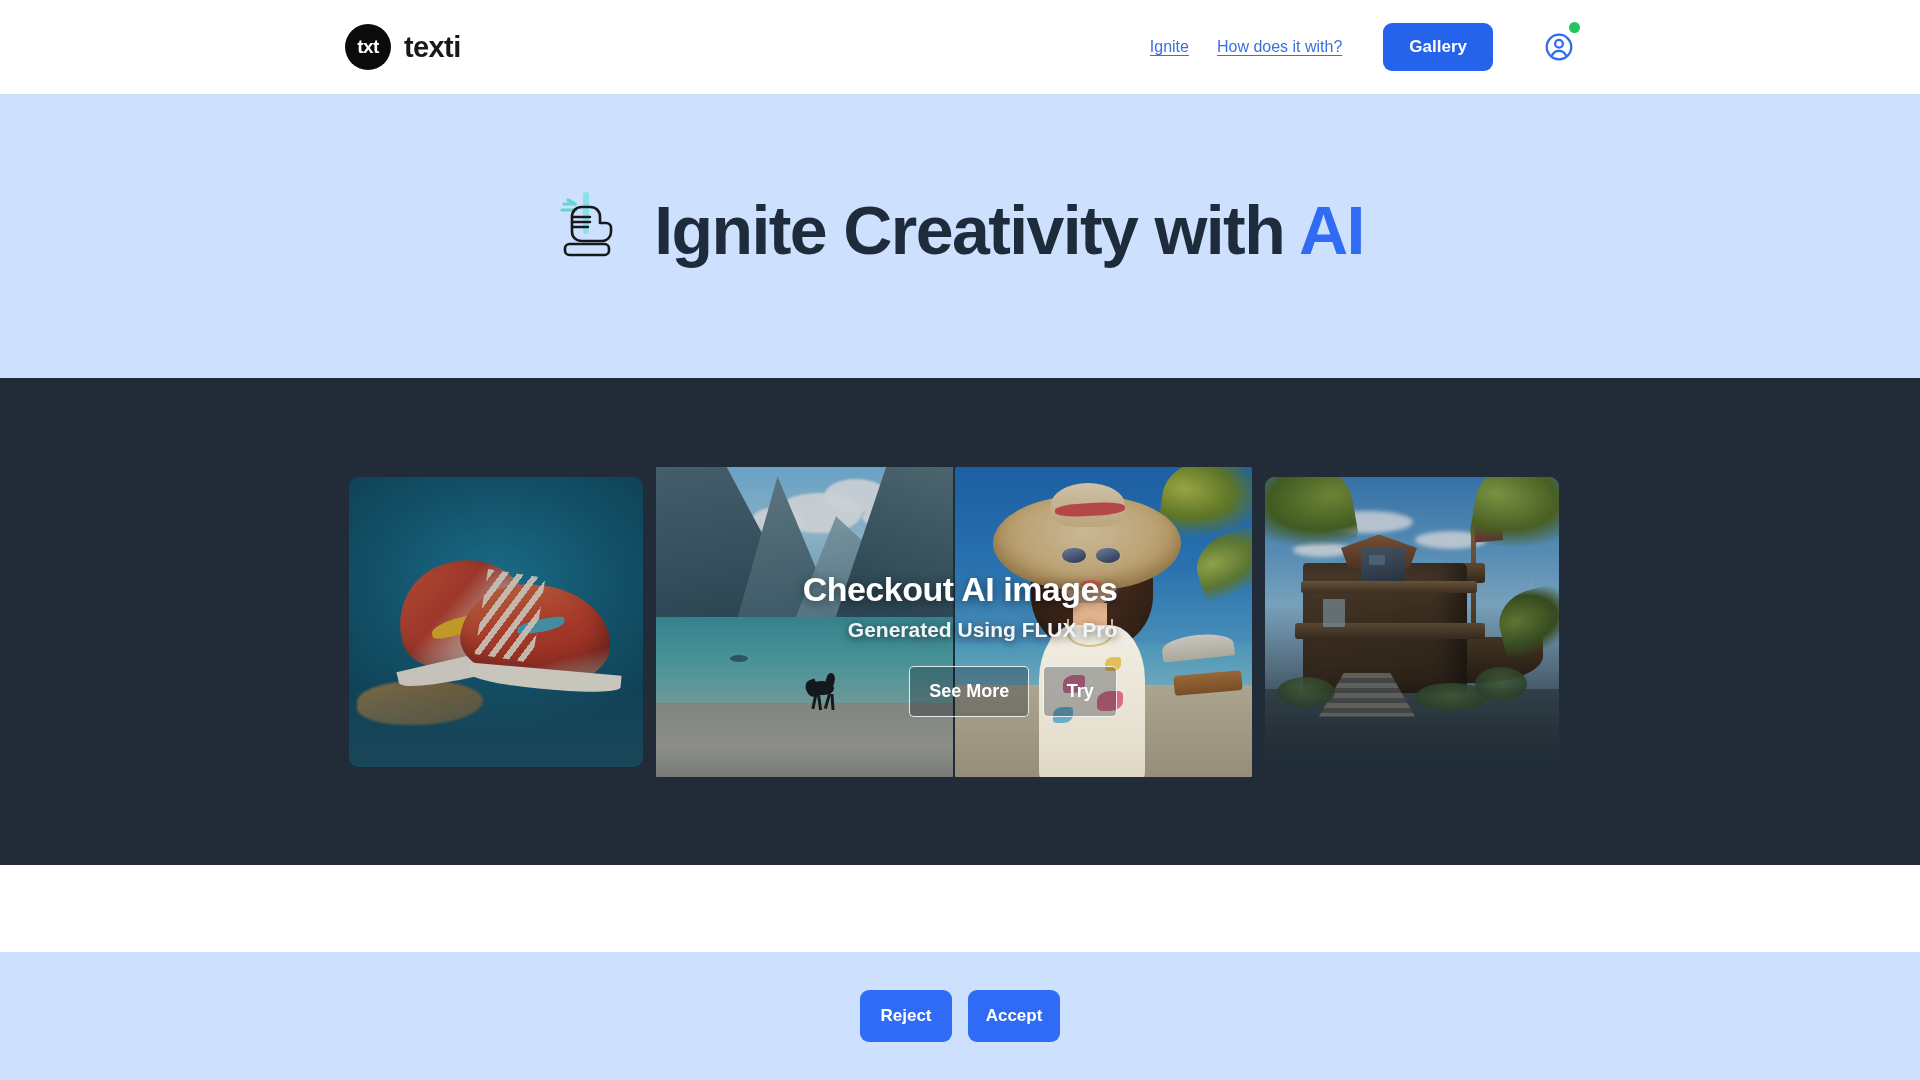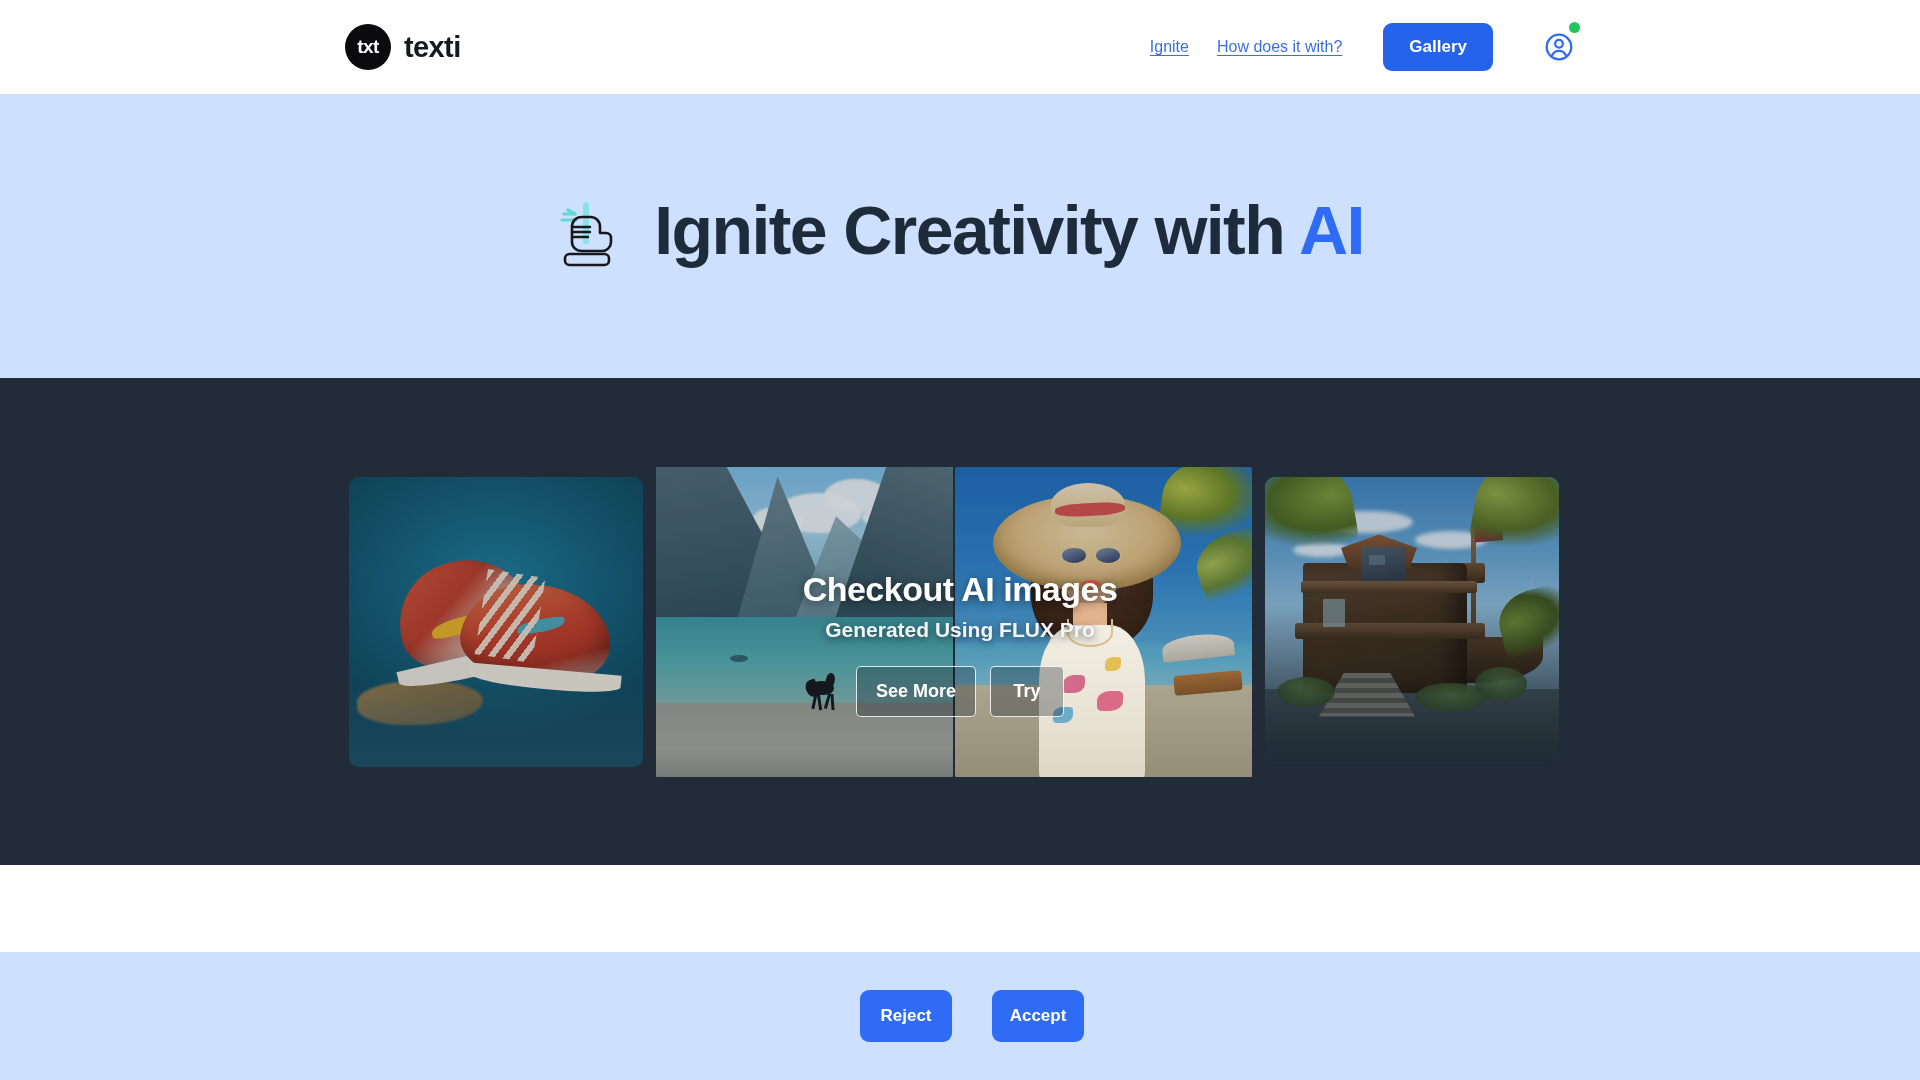--- a/index.html
+++ b/index.html
@@ -107,21 +107,21 @@
   
   .hero {
     flex: 0 0 284px;
     background: #cde0fd;
     display: flex;
     align-items: center;
     justify-content: center;
   }
   .hero-inner {
     display: flex;
-    align-items: flex-end;
+    align-items: flex-start;
     gap: 36px;
     transform: translateY(-6px);
   }
   .hero-icon { width: 62px; height: 68px; display: block; }
   .hero-title {
     font-size: 68px;
     font-weight: 700;
     color: #1d2b3a;
     letter-spacing: -1.6px;
     white-space: nowrap;
@@ -498,21 +498,21 @@
     display: flex;
     flex-direction: column;
     align-items: center;
     justify-content: center;
     pointer-events: none;
     z-index: 20;
   }
   .overlay-inner {
     display: flex;
     flex-direction: column;
-    align-items: center;
+    align-items: flex-end;
     transform: translateY(22px);
     pointer-events: auto;
   }
   .overlay-title {
     font-size: 34px;
     font-weight: 700;
     color: #ffffff;
     letter-spacing: -0.5px;
     text-shadow: 0 2px 10px rgba(0,0,0,.55);
   }
@@ -573,21 +573,20 @@
     background: #2f6bf5;
     color: #ffffff;
     font-size: 17px;
     font-weight: 700;
     border: none;
     border-radius: 9px;
     padding: 16px 0;
     width: 92px;
     cursor: pointer;
     font-family: "Liberation Sans", sans-serif;
-    margin-left: 24px;
   }
 </style>
 </head>
 <body>
 
 <div class="page">
 
   <header class="header">
 
     <div class="brand">

